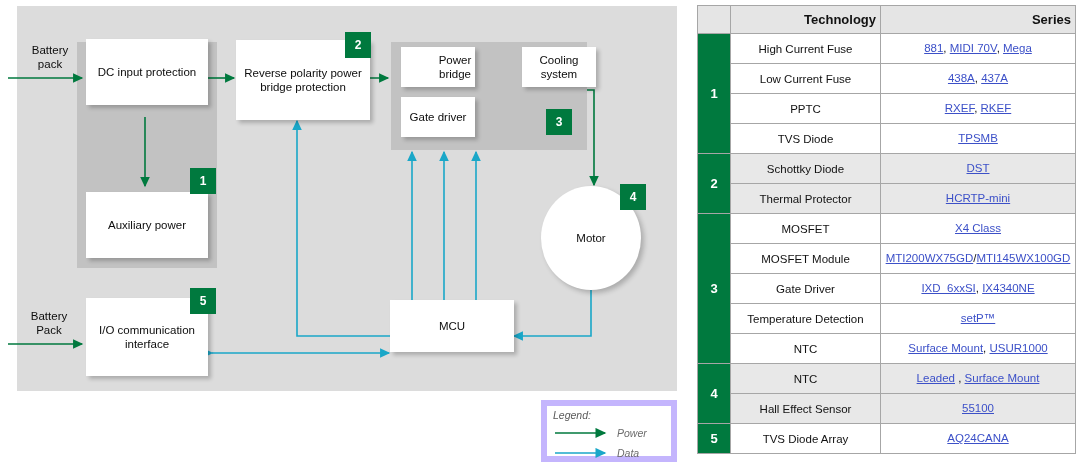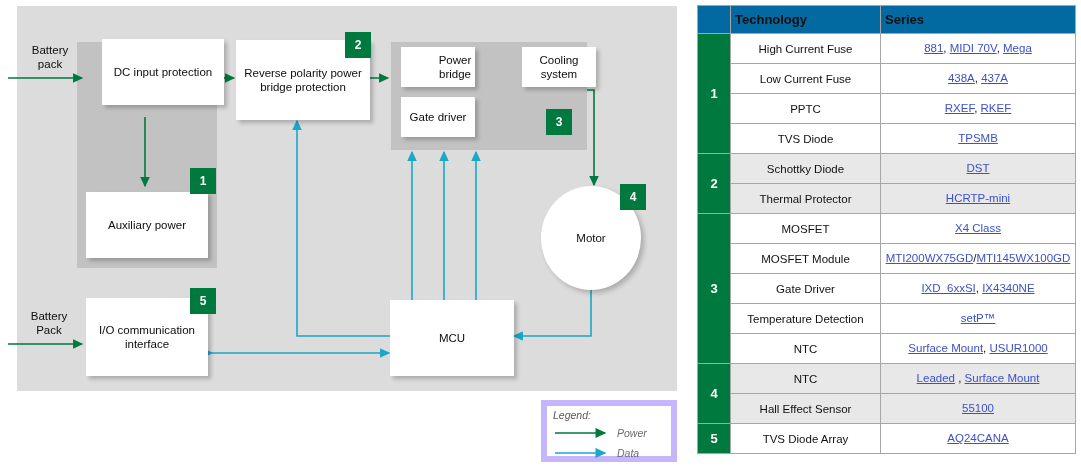--- a/index.html
+++ b/index.html
@@ -22,21 +22,21 @@
   .legend{position:absolute;left:541px;top:400px;width:136px;height:62px;background:#ffffff;
           border:6px solid #c4b5fd;box-sizing:border-box;}
   .legend-title{position:absolute;left:6px;top:3px;font-size:10.5px;font-style:italic;color:#5a5a5a;}
   .legend-row{position:absolute;font-size:10.5px;font-style:italic;color:#6b6b6b;}
 
   
   #tablewrap{position:absolute;left:697px;top:5px;width:378px;height:458px;}
   table.tech{border-collapse:collapse;width:378px;table-layout:fixed;
              font-size:11.5px;color:#111;}
   table.tech td,table.tech th{border:1px solid #a6a6a6;padding:0 4px;box-sizing:border-box;}
-  table.tech th{background:#0369a1;font-size:13px;font-weight:bold;height:28px;text-align:left;}
+  table.tech th{background:#e5e5e5;font-size:13px;font-weight:bold;height:28px;text-align:right;}
   col.c-num{width:33px;}
   col.c-tech{width:150px;}
   col.c-ser{width:195px;}
   td.numcell{background:#00793e;color:#ffffff;font-weight:bold;font-size:13px;text-align:center;vertical-align:middle;}
   td.tech{text-align:center;height:30px;vertical-align:middle;}
   td.ser{text-align:center;height:30px;vertical-align:middle;line-height:1.25;}
   tr.shade td.tech,tr.shade td.ser{background:#e8e8e8;}
   tr.plain td.tech,tr.plain td.ser{background:#ffffff;}
   .lnk{color:#3c50c8;text-decoration:underline;}
   .plainsep{color:#111;text-decoration:none;}
@@ -84,35 +84,35 @@
 
       <path d="M 591,272 L 591,336 L 514,336" marker-end="url(#ahB)"></path>
 
       <line x1="212" y1="353" x2="389" y2="353" marker-end="url(#ahB)" marker-start="url(#ahB)"></line>
     </g>
   </svg>
 
   <div class="edge-label" style="left:20px;top:44px;width:60px;">Battery pack</div>
   <div class="edge-label" style="left:18px;top:310px;width:62px;">Battery Pack</div>
 
-  <div class="node" style="left:102px;top:39px;width:122px;height:66px;">DC input protection</div>
+  <div class="node" style="left:86px;top:39px;width:122px;height:66px;">DC input protection</div>
 
   <div class="node" style="left:86px;top:192px;width:122px;height:66px;">Auxiliary power</div>
 
   <div class="node" style="left:236px;top:40px;width:134px;height:80px;">Reverse polarity power bridge protection</div>
 
   <div class="node" style="left:401px;top:47px;width:74px;height:40px;padding-left:36px;">Power bridge</div>
 
   <div class="node" style="left:522px;top:47px;width:74px;height:40px;">Cooling system</div>
 
   <div class="node" style="left:401px;top:97px;width:74px;height:40px;">Gate driver</div>
 
   <div class="node motor" style="left:541px;top:186px;width:100px;height:104px;">Motor</div>
 
-  <div class="node" style="left:390px;top:300px;width:124px;height:76px;">MCU</div>
+  <div class="node" style="left:390px;top:300px;width:124px;height:52px;">MCU</div>
 
   <div class="node" style="left:86px;top:298px;width:122px;height:78px;">I/O communication interface</div>
 
   <div class="badge" style="left:190px;top:168px;">1</div>
   <div class="badge" style="left:345px;top:32px;">2</div>
   <div class="badge" style="left:546px;top:109px;">3</div>
   <div class="badge" style="left:620px;top:184px;">4</div>
   <div class="badge" style="left:190px;top:288px;">5</div>
 
   <div class="legend">

